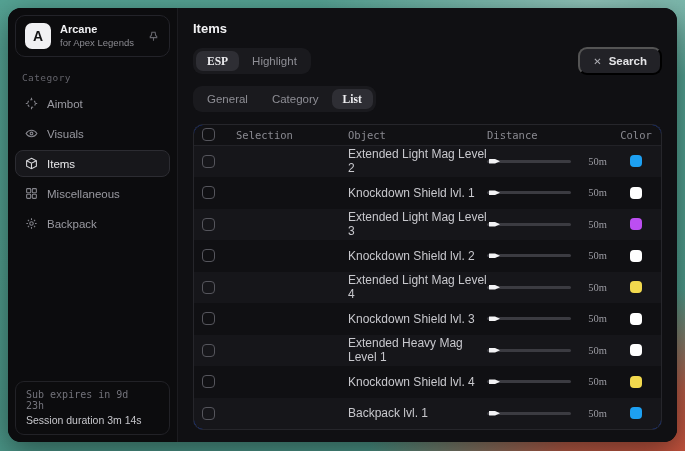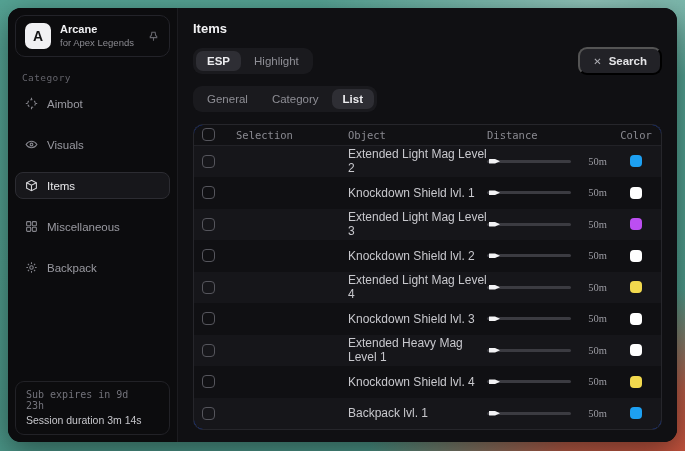--- a/index.html
+++ b/index.html
@@ -19,36 +19,36 @@
   }
   
   .sidebar { width:170px; flex:0 0 170px; background:#0c0c0e; border-right:1px solid #1c1c20; display:flex; flex-direction:column; }
   .logo-card { margin:7px 7px 0 7px; padding:7px 9px; border:1px solid #232329; border-radius:10px; display:flex; align-items:center; gap:9px; }
   .logo-sq { width:26px; height:26px; border-radius:7px; background:#f1f1f3; color:#141416; font-weight:bold; font-size:14px; display:flex; align-items:center; justify-content:center; }
   .logo-txt { flex:1; line-height:1.25; }
   .logo-name { font-size:11px; font-weight:bold; color:#f0f0f2; }
   .logo-sub { font-size:9.5px; color:#8b8b91; }
   .pin-ic { color:#66666d; display:flex; }
   .cat-label { font-family:"DejaVu Sans Mono", monospace; font-size:9.5px; color:#64646b; margin:15px 14px 7px 14px; letter-spacing:0.4px; }
-  .nav { display:flex; flex-direction:column; gap:14px; padding:0 7px; }
+  .nav { display:flex; flex-direction:column; gap:3px; padding:0 7px; }
   .nav-item { height:27px; display:flex; align-items:center; gap:9px; padding:0 9px; border-radius:8px; border:1px solid transparent; color:#9a9aa1; font-size:11.5px; cursor:default; }
   .nav-item .ic { display:flex; color:#85858c; }
   .nav-item.active { background:#17171b; border-color:#2c2c32; color:#e8e8eb; }
   .nav-item.active .ic { color:#d8d8dc; }
   .sb-spacer { flex:1; }
   .footer-card { margin:7px; padding:7px 18px 8px 10px; border:1px solid #222227; border-radius:9px; }
   .foot1 { font-family:"DejaVu Sans Mono", monospace; font-size:10px; color:#73737b; margin-bottom:3px; }
   .foot2 { font-size:10.5px; color:#c6c6cb; }
   
   .main { flex:1; background:#101013; padding:13px 15px 12px 15px; display:flex; flex-direction:column; }
   .main-title { font-size:13px; font-weight:bold; color:#f1f1f3; margin-bottom:11px; }
   .toolbar { display:flex; align-items:center; margin-bottom:11px; }
   .tabgroup { display:inline-flex; background:#1a1a1e; border-radius:9px; padding:3px; gap:2px; }
   .tab { padding:4px 11px; border-radius:7px; font-size:11.5px; color:#8e8e95; cursor:default; white-space:nowrap; }
-  .tab.active { background:#2e2e34; color:#ededf0; font-weight:bold; }
+  .tab.active { background:#2e2e34; color:#ededf0; font-weight:bold;font-family:Liberation Serif, serif; }
   .search-btn { margin-left:auto; display:inline-flex; align-items:center; gap:7px; background:#222227; border-radius:9px; padding:6px 13px; font-size:11.5px; font-weight:bold; color:#e4e4e7; cursor:default; }
   .search-x { font-size:10px; color:#aeaeb4; font-weight:normal; }
   
   .table { margin-top:1px; border:1px solid #26262b; border-radius:10px; overflow:hidden; flex:1; display:flex; flex-direction:column; background:#1d4ed8; }
   .tr { display:grid; grid-template-columns:34px 112px 1fr 128px 42px; align-items:center; padding:0 4px 0 8px; }
   .thead { height:30px; border-bottom:1px solid #222227; color:#8a8a91; font-family:"DejaVu Sans Mono", monospace; font-size:10.5px; background:#111114; }
   .trow { height:31.5px; }
   .trow:nth-child(odd) { background:#16161a; }
   .trow:nth-child(even) { background:#101013; }
   .cbx { width:13px; height:13px; border:1.5px solid #55555c; border-radius:4px; background:transparent; }

